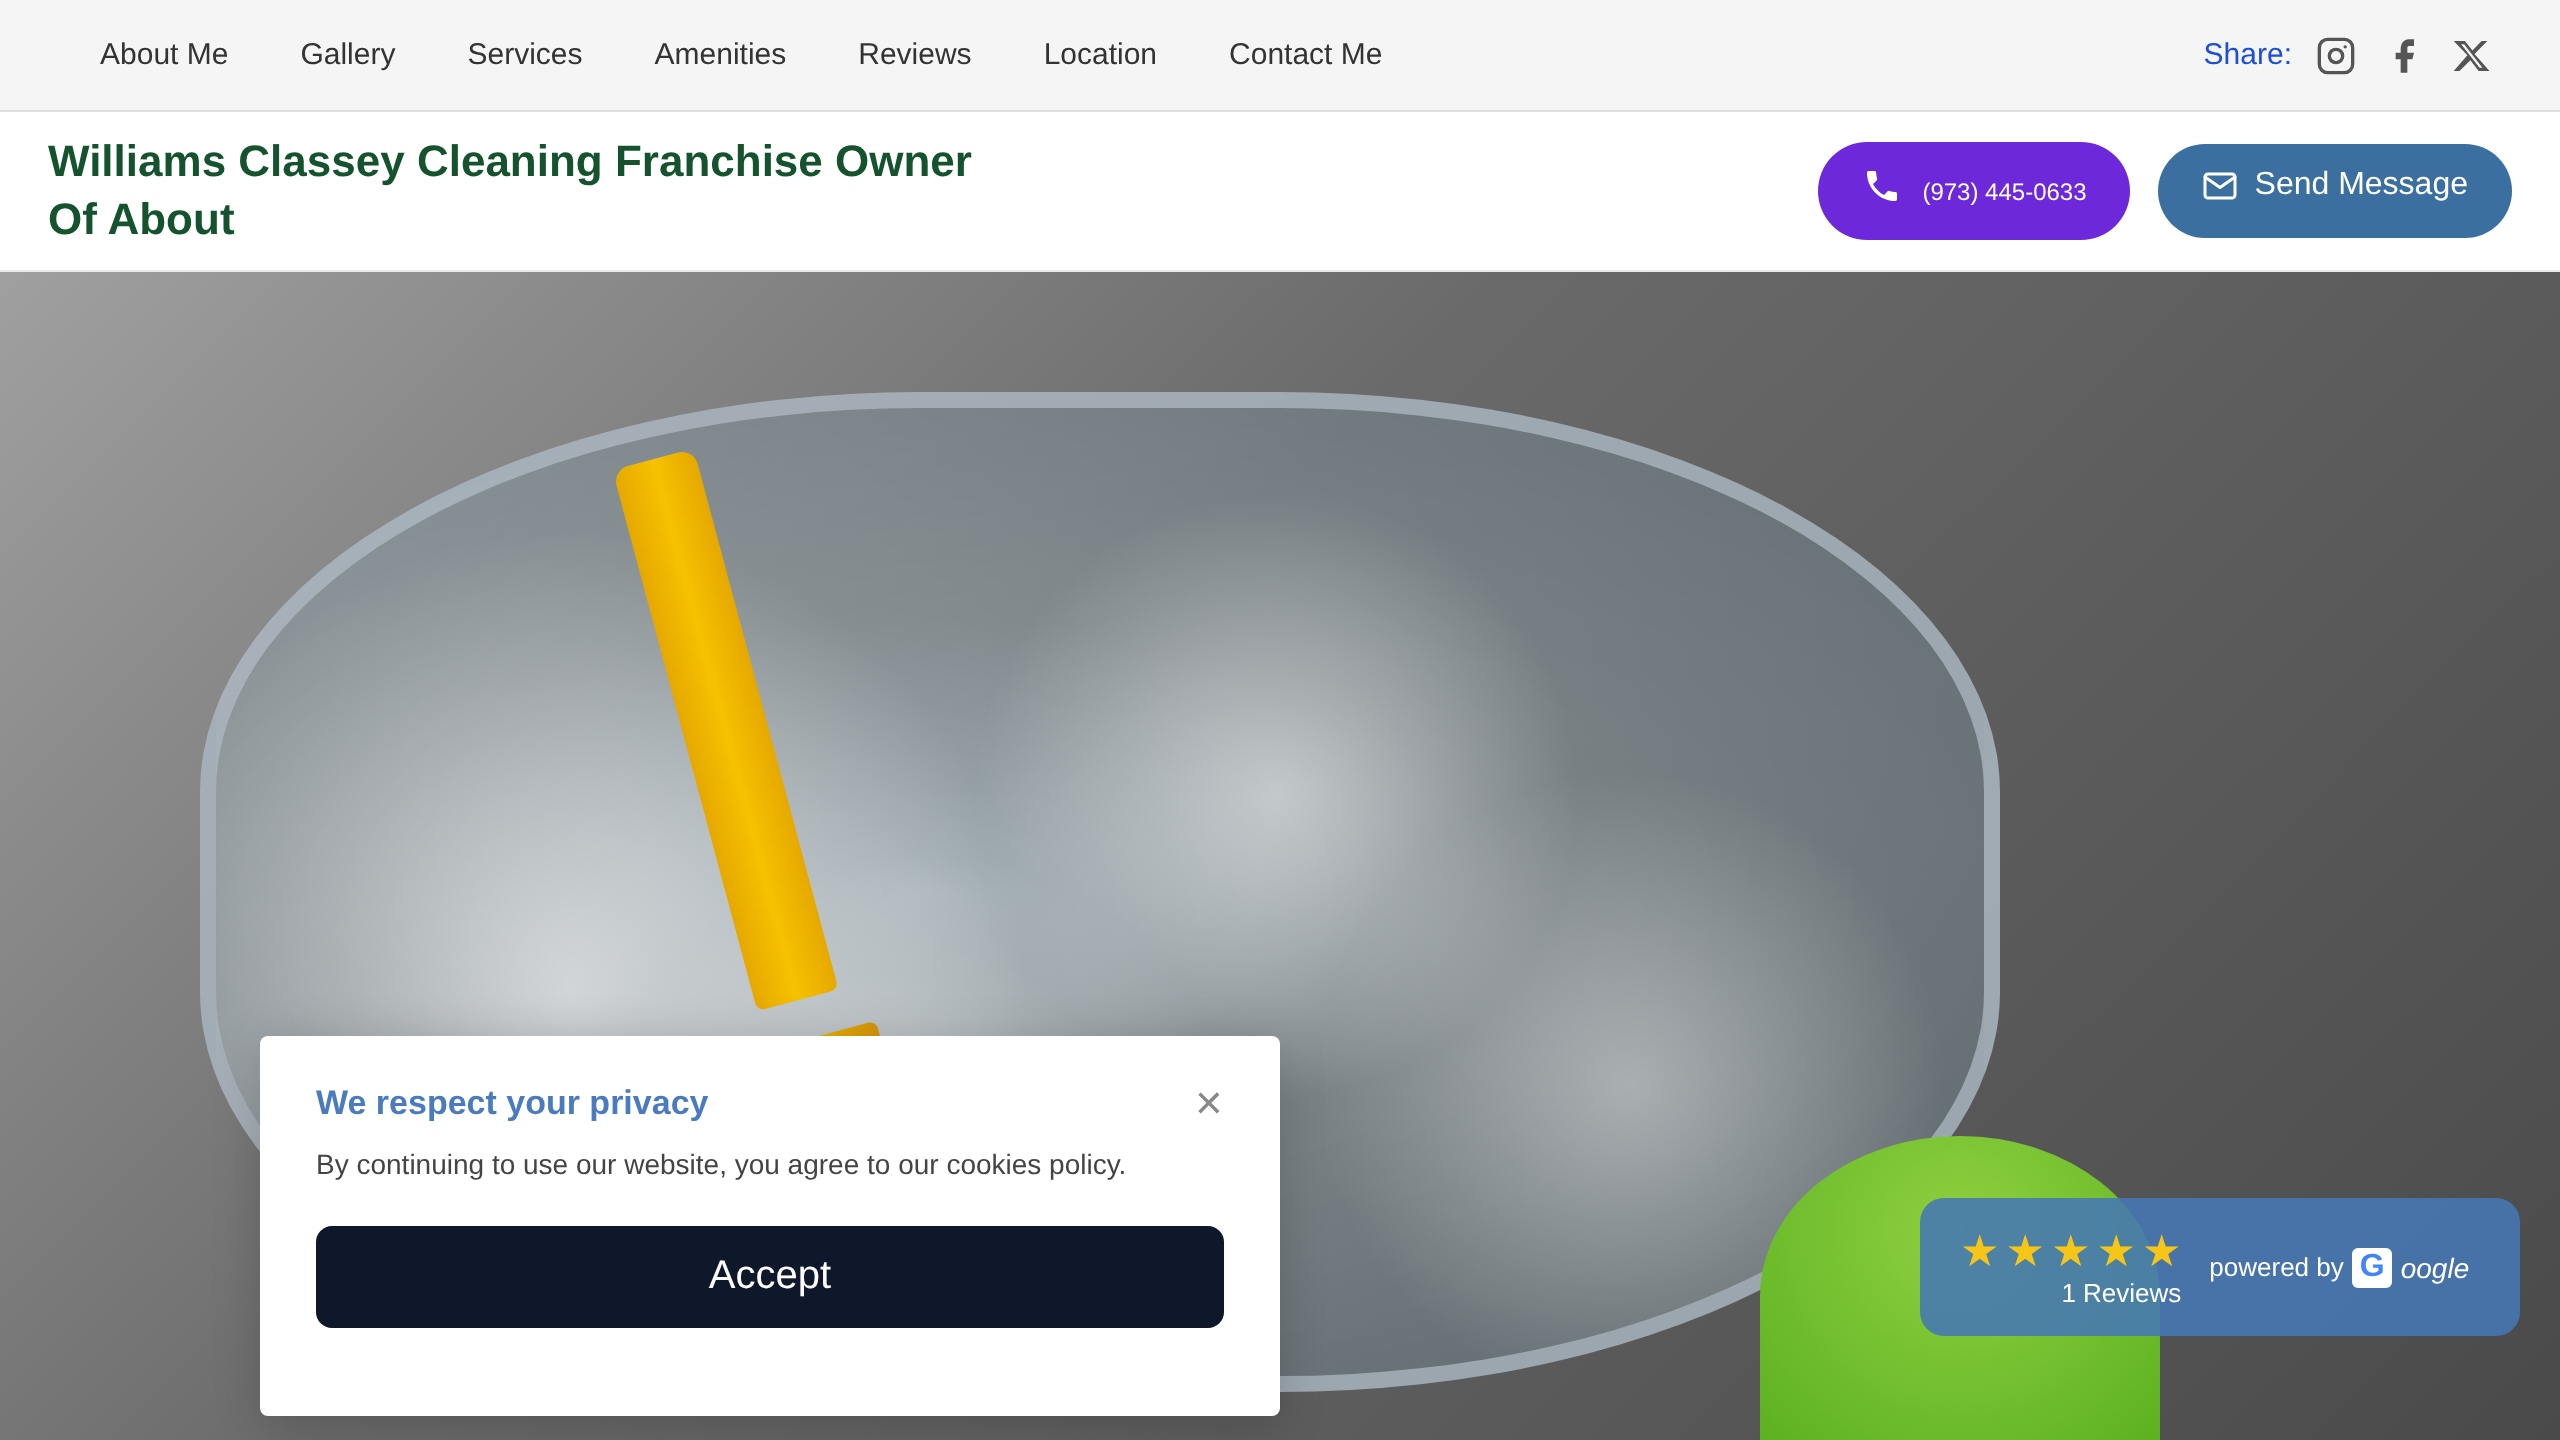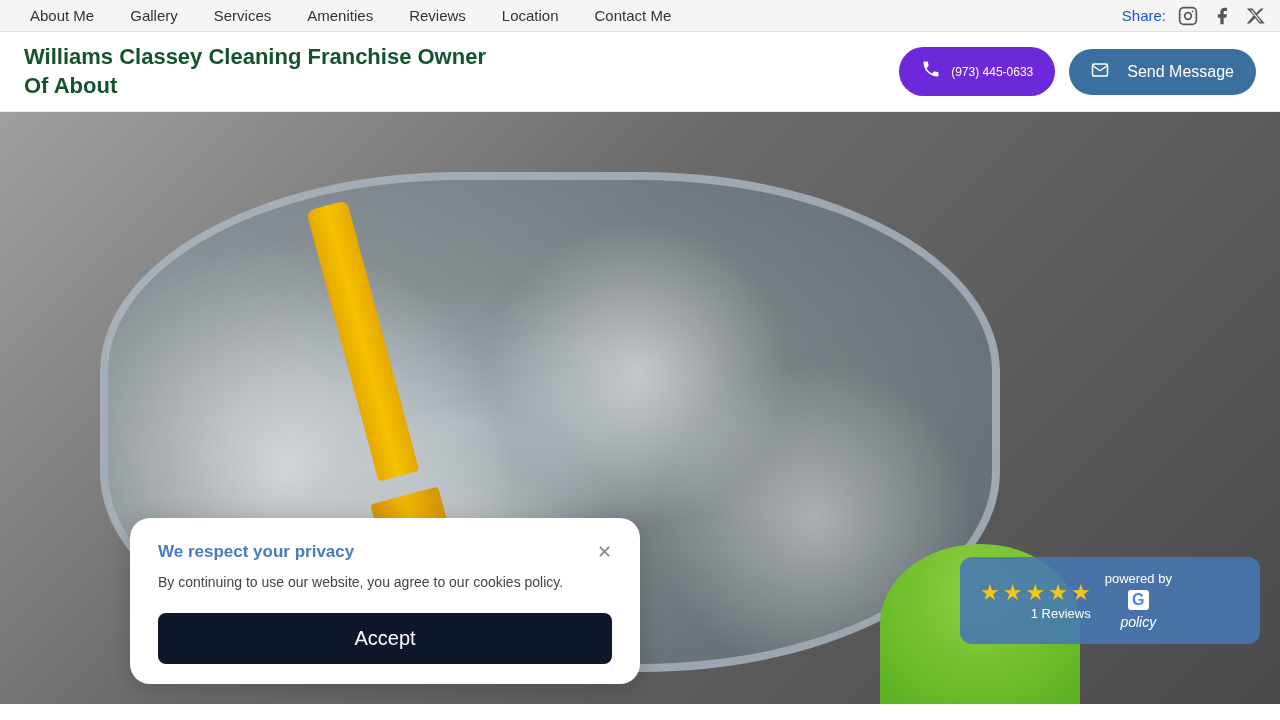--- a/index.html
+++ b/index.html
@@ -3,22 +3,22 @@
   <meta charset="utf-8">
   <style>
     * { margin: 0; padding: 0; box-sizing: border-box; }
     body { font-family: -apple-system, BlinkMacSystemFont, 'Segoe UI', sans-serif; width: 1280px; height: 720px; overflow: hidden; position: relative; }
 
     
     .nav-bar {
       display: flex;
       align-items: center;
       background: #f5f5f5;
-      height: 32px;
-      padding: 0 12px;
+      height: 56px;
+      padding: 0 32px;
       border-bottom: 1px solid #e0e0e0;
       gap: 0;
     }
     .nav-links {
       display: flex;
       align-items: center;
       gap: 0;
       flex: 1;
     }
     .nav-link {
@@ -86,22 +86,22 @@
       padding: 12px 22px;
       font-size: 12px;
       cursor: pointer;
       font-weight: 500;
     }
     .phone-icon {
       font-size: 18px;
     }
     .message-btn {
       display: flex;
-      align-items: center;
-      gap: 18px;
+      align-items: flex-start;
+      gap: 8px;
       background: #3a6fa0;
       color: #fff;
       border: none;
       border-radius: 50px;
       padding: 12px 22px;
       font-size: 16px;
       cursor: pointer;
       font-weight: 500;
     }
     .message-icon {
@@ -225,21 +225,20 @@
       font-size: 13px;
       color: #fff;
       text-align: right;
     }
     .powered-by {
       display: flex;
       align-items: center;
       gap: 4px;
       font-size: 13px;
       color: #fff;
-      flex-direction: column;
     }
     .google-g {
       font-size: 16px;
       font-weight: bold;
       color: #4285f4;
       background: #fff;
       border-radius: 3px;
       padding: 1px 4px;
     }
     .google-letters {
@@ -248,22 +247,22 @@
       font-style: italic;
     }
 
     
     .privacy-modal {
       position: absolute;
       bottom: 20px;
       left: 130px;
       width: 510px;
       background: #fff;
-      border-radius: 20px;
-      padding: 24px 28px 20px;
+      border-radius: 4px;
+      padding: 24px 28px 44px;
       box-shadow: 0 4px 24px rgba(0,0,0,0.18);
       z-index: 100;
     }
     .privacy-header {
       display: flex;
       align-items: center;
       justify-content: space-between;
       margin-bottom: 10px;
     }
     .privacy-title {
@@ -380,21 +379,21 @@
         <span class="star">★</span>
         <span class="star">★</span>
         <span class="star">★</span>
         <span class="star">★</span>
       </div>
       <div class="reviews-count">1 Reviews</div>
     </div>
     <div class="powered-by">
       <span>powered by</span>
       <span class="google-g">G</span>
-        <span class="google-letters">policy</span>
+        <span class="google-letters">oogle</span>
     </div>
   </div>
 
   <div class="privacy-modal">
     <div class="privacy-header">
       <span class="privacy-title">We respect your privacy</span>
       <button class="close-btn">✕</button>
     </div>
     <p class="privacy-text">By continuing to use our website, you agree to our cookies policy.</p>
     <button class="accept-btn">Accept</button>

